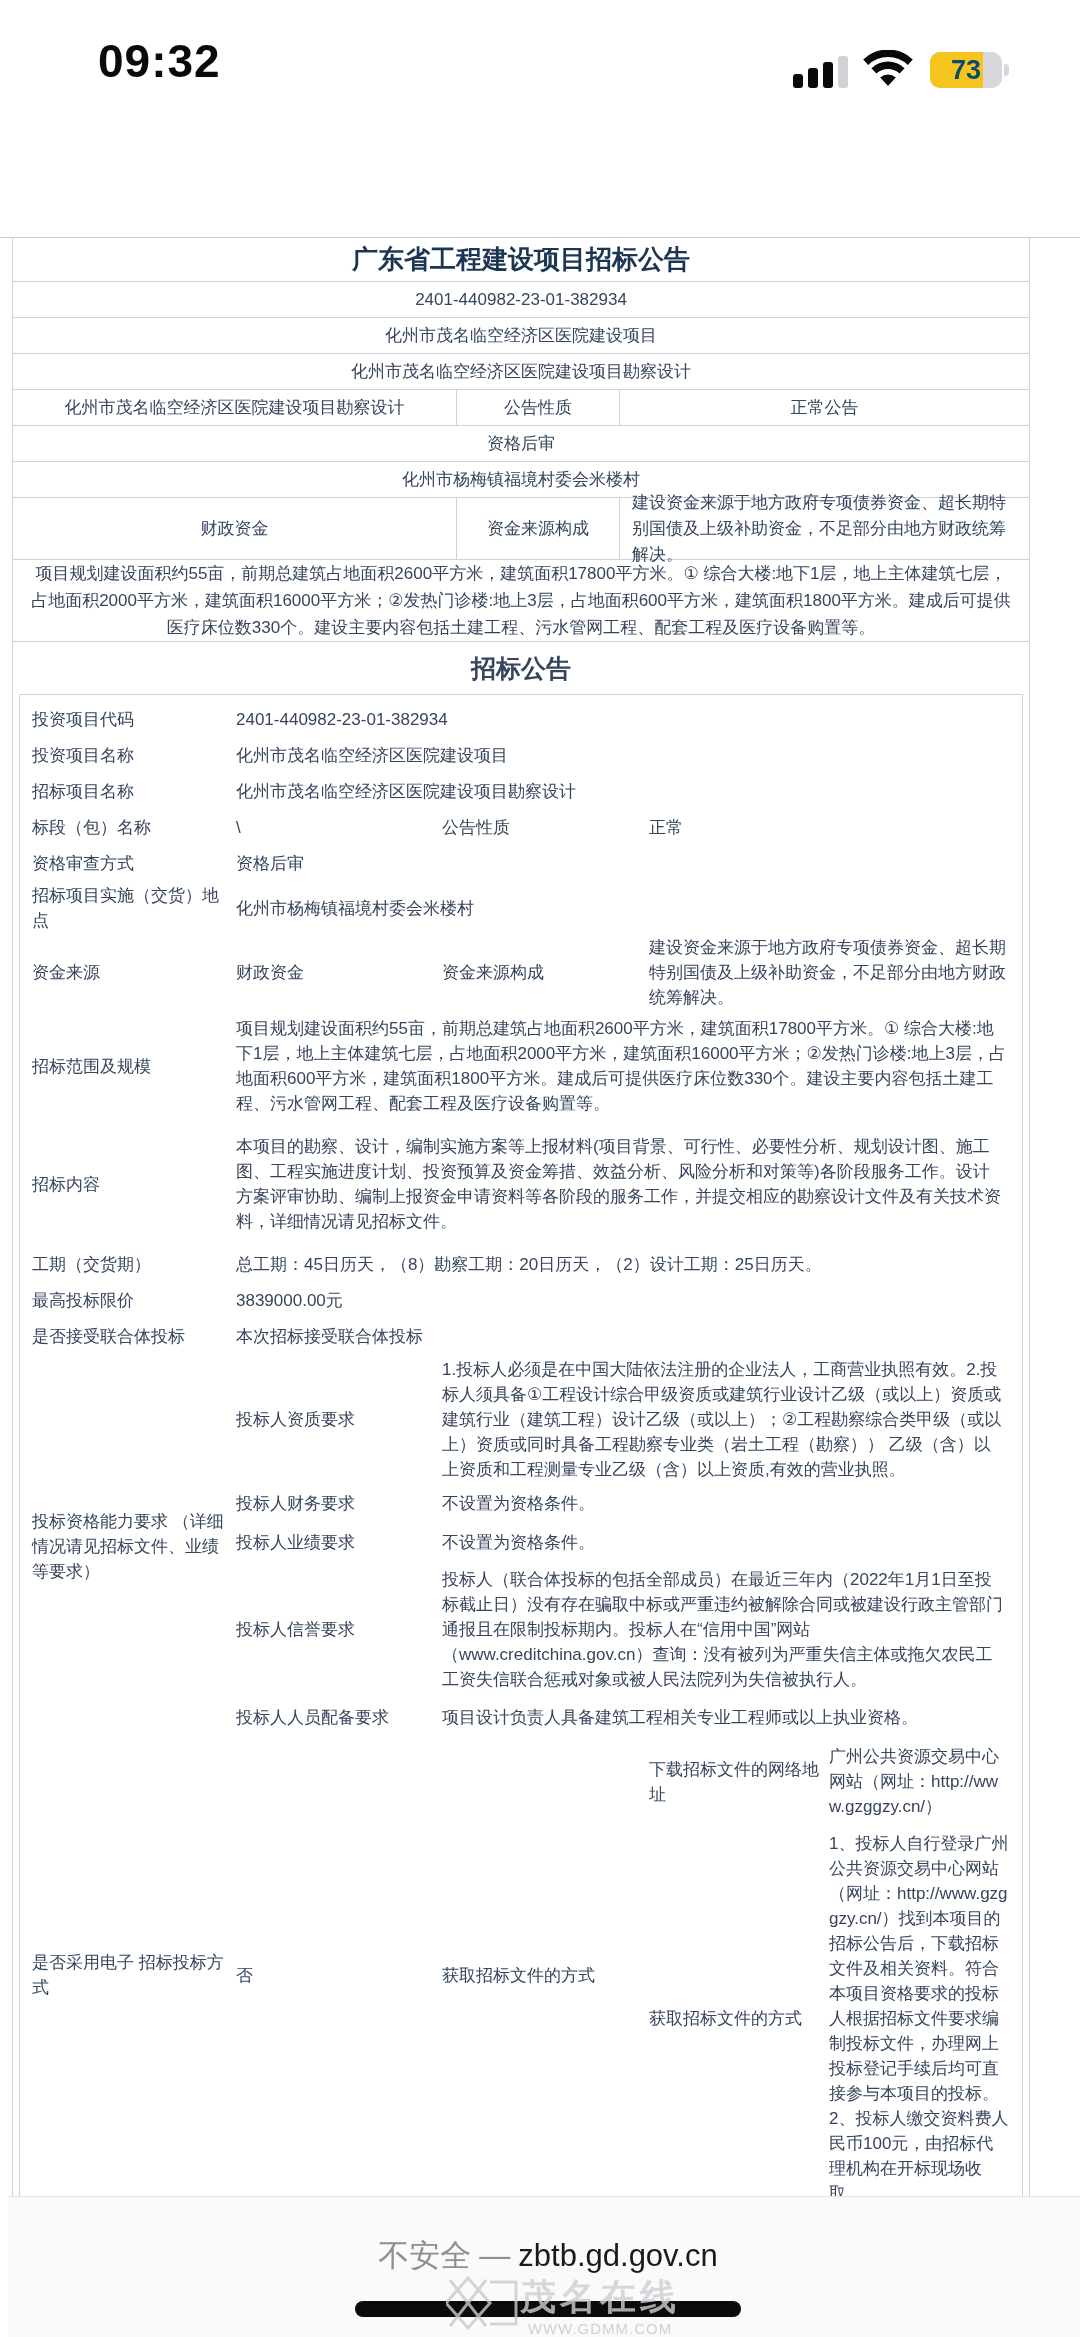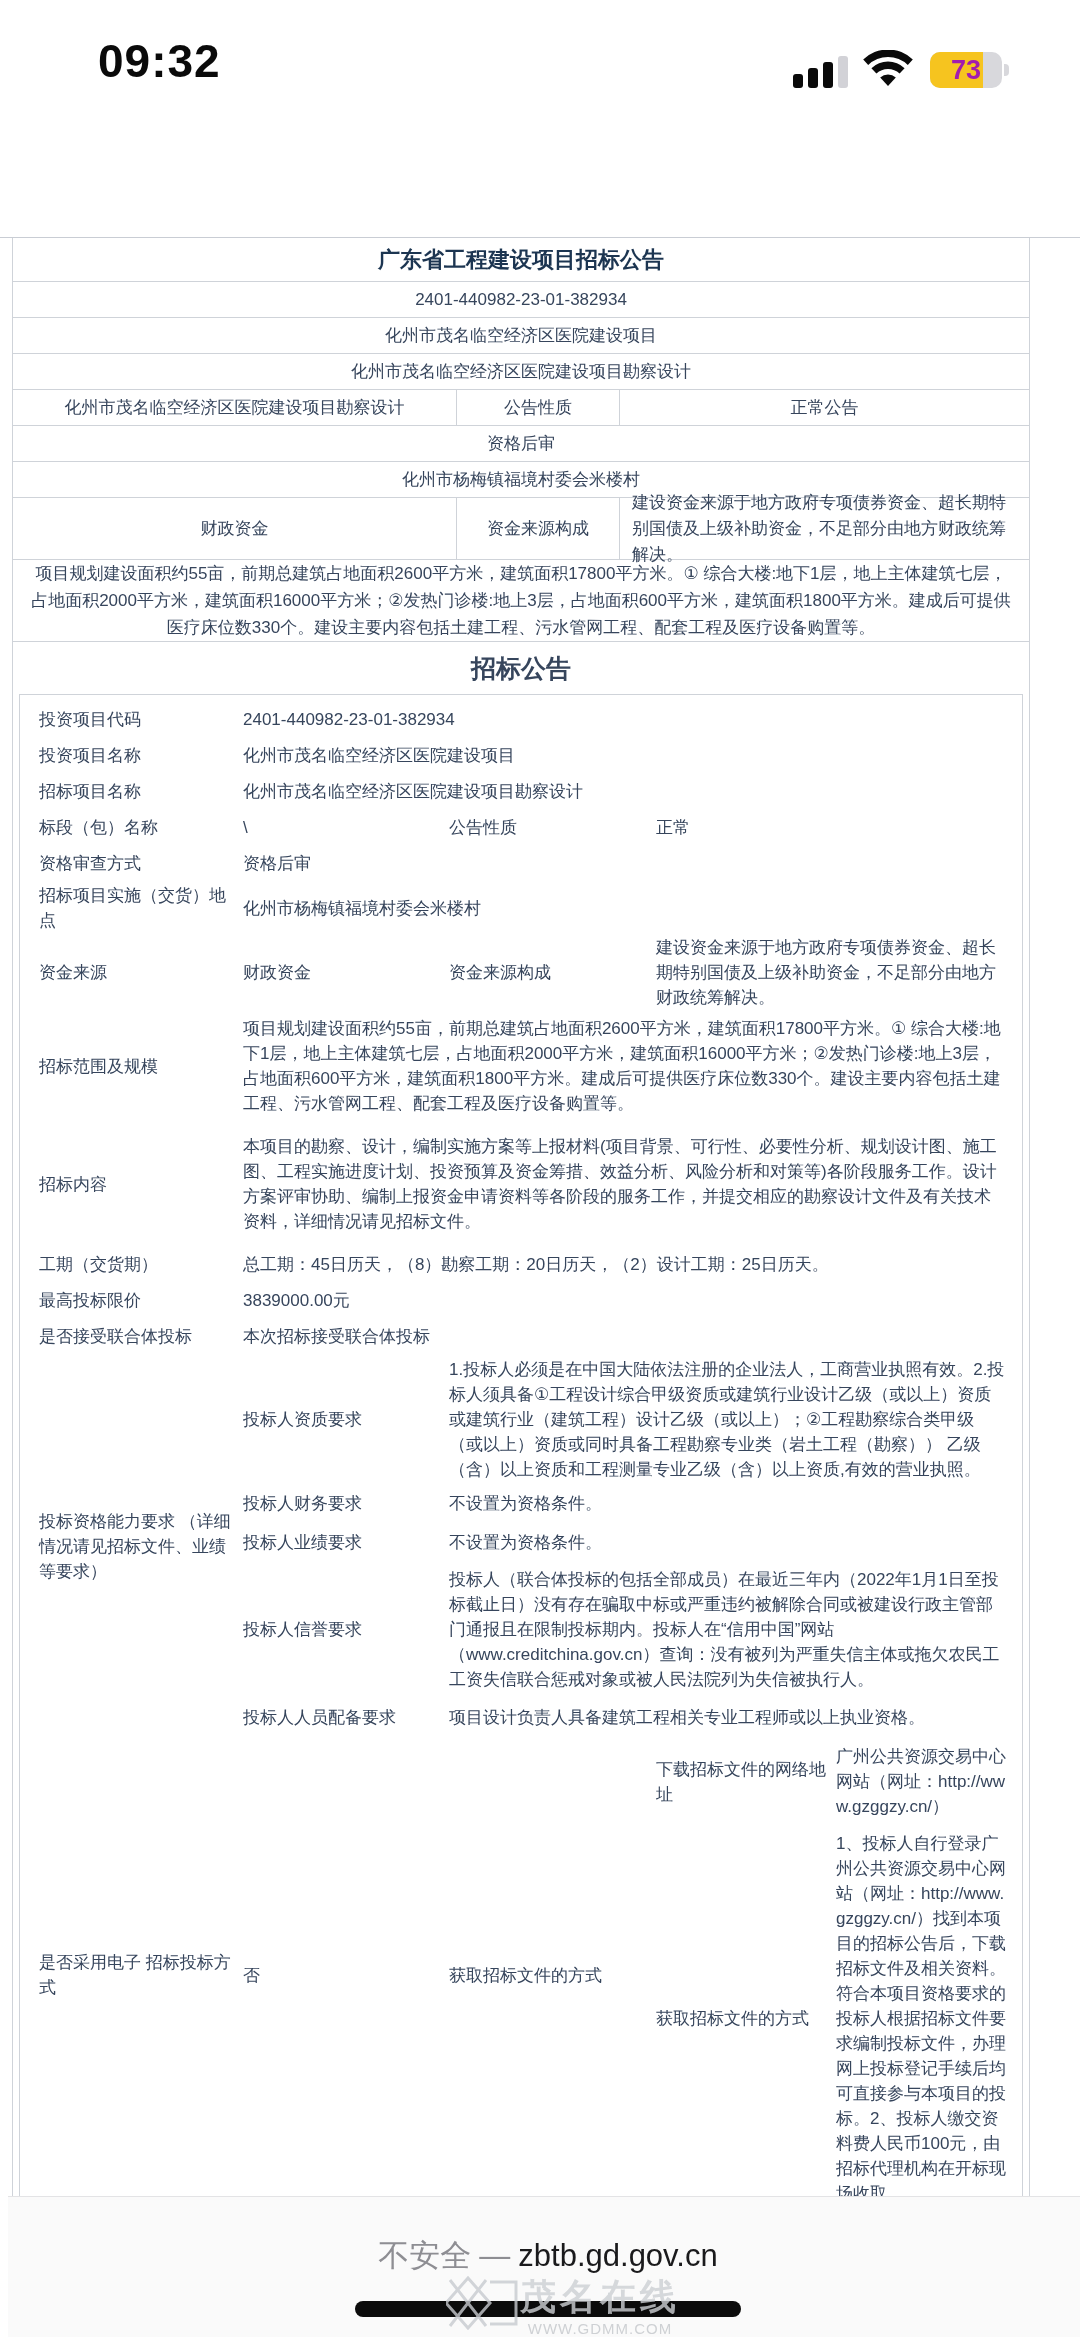--- a/index.html
+++ b/index.html
@@ -9,40 +9,40 @@
   
   .status-bar { position:absolute; top:0; left:0; width:1080px; height:110px; background:#fff; }
   .time { position:absolute; left:98px; top:34px; font-size:46px; font-weight:700; color:#0a0a0a; letter-spacing:1px; }
   .signal { position:absolute; left:793px; top:55px; display:flex; align-items:flex-end; gap:5px; height:33px; }
   .signal i { display:block; width:10px; border-radius:3px; background:#0a0a0a; }
   .signal i.b1{height:14px}.signal i.b2{height:20px}.signal i.b3{height:26px}
   .signal i.b4{height:32px; background:#d2d2d7;}
   .wifi { position:absolute; left:862px; top:50px; }
   .battery { position:absolute; left:930px; top:52px; width:72px; height:36px; border-radius:10px; background:#d8d8dc; }
   .battery .fill { position:absolute; left:0; top:0; bottom:0; width:73%; background:#f6c41f; border-radius:10px 0 0 10px; }
-  .battery .pct { position:absolute; inset:0; display:flex; align-items:center; justify-content:center; font-size:27px; font-weight:700; color:#a21caf; }
+  .battery .pct { position:absolute; inset:0; display:flex; align-items:center; justify-content:center; font-size:27px; font-weight:700; color:#0c4a6e; }
   .battery .cap { position:absolute; right:-7px; top:12px; width:5px; height:12px; background:#d8d8dc; border-radius:0 4px 4px 0; }
 
   
   .top-line { position:absolute; top:237px; left:0; width:1080px; height:1px; background:#c9cdd4; }
   .outer { position:absolute; top:238px; left:12px; width:1018px; border-left:1px solid #cfd3d9; border-right:1px solid #cfd3d9; font-size:17px; }
   .trow { border-bottom:1px solid #cfd3d9; display:flex; align-items:center; justify-content:center; text-align:center; }
-  .trow.title { height:44px; font-size:22px; font-weight:700; color:#1c3551; }
+  .trow.title { height:44px; font-size:26px; font-weight:700; color:#1c3551; }
   .trow.single { height:36px; }
   .trow.cells { height:36px; padding:0; }
   .trow.cells .c1 { flex:0 0 443px; align-self:stretch; display:flex; align-items:center; justify-content:center; }
   .trow.cells .c2 { flex:0 0 164px; align-self:stretch; display:flex; align-items:center; justify-content:center; border-left:1px solid #cfd3d9; border-right:1px solid #cfd3d9; }
   .trow.cells .c3 { flex:1; align-self:stretch; display:flex; align-items:center; justify-content:center; }
   .trow.funding { height:62px; }
   .trow.funding .c3 { text-align:left; padding:0 12px; line-height:26px; justify-content:flex-start; }
   .trow.scope { height:82px; padding:6px 14px; line-height:27px; }
   .trow.sec-header { height:52px; font-size:25px; font-weight:700; border-bottom:none; }
 
   .inner-wrap { padding:0 6px; }
-  .inner { border:1px solid #cfd3d9; border-bottom:none; padding:6px 12px 30px 19px; }
+  .inner { border:1px solid #cfd3d9; border-bottom:none; padding:6px 12px 30px 12px; }
   .irow { display:flex; align-items:center; line-height:25px; }
   .ic1 { flex:0 0 204px; padding-right:8px; }
   .ic2 { flex:0 0 206px; padding-right:8px; }
   .ic3 { flex:0 0 207px; padding-right:8px; }
   .icv { flex:1; padding-right:4px; }
   .h36 { min-height:36px; } .h54 { min-height:54px; } .h60 { min-height:60px; }
   .h112 { min-height:112px; } .h124 { min-height:124px; }
   .subcol { flex:1; display:flex; flex-direction:column; }
   .subrow { display:flex; align-items:center; }
   .sr130{min-height:130px}.sr38{min-height:38px}.sr40{min-height:40px}.sr134{min-height:134px}.sr42{min-height:42px}

